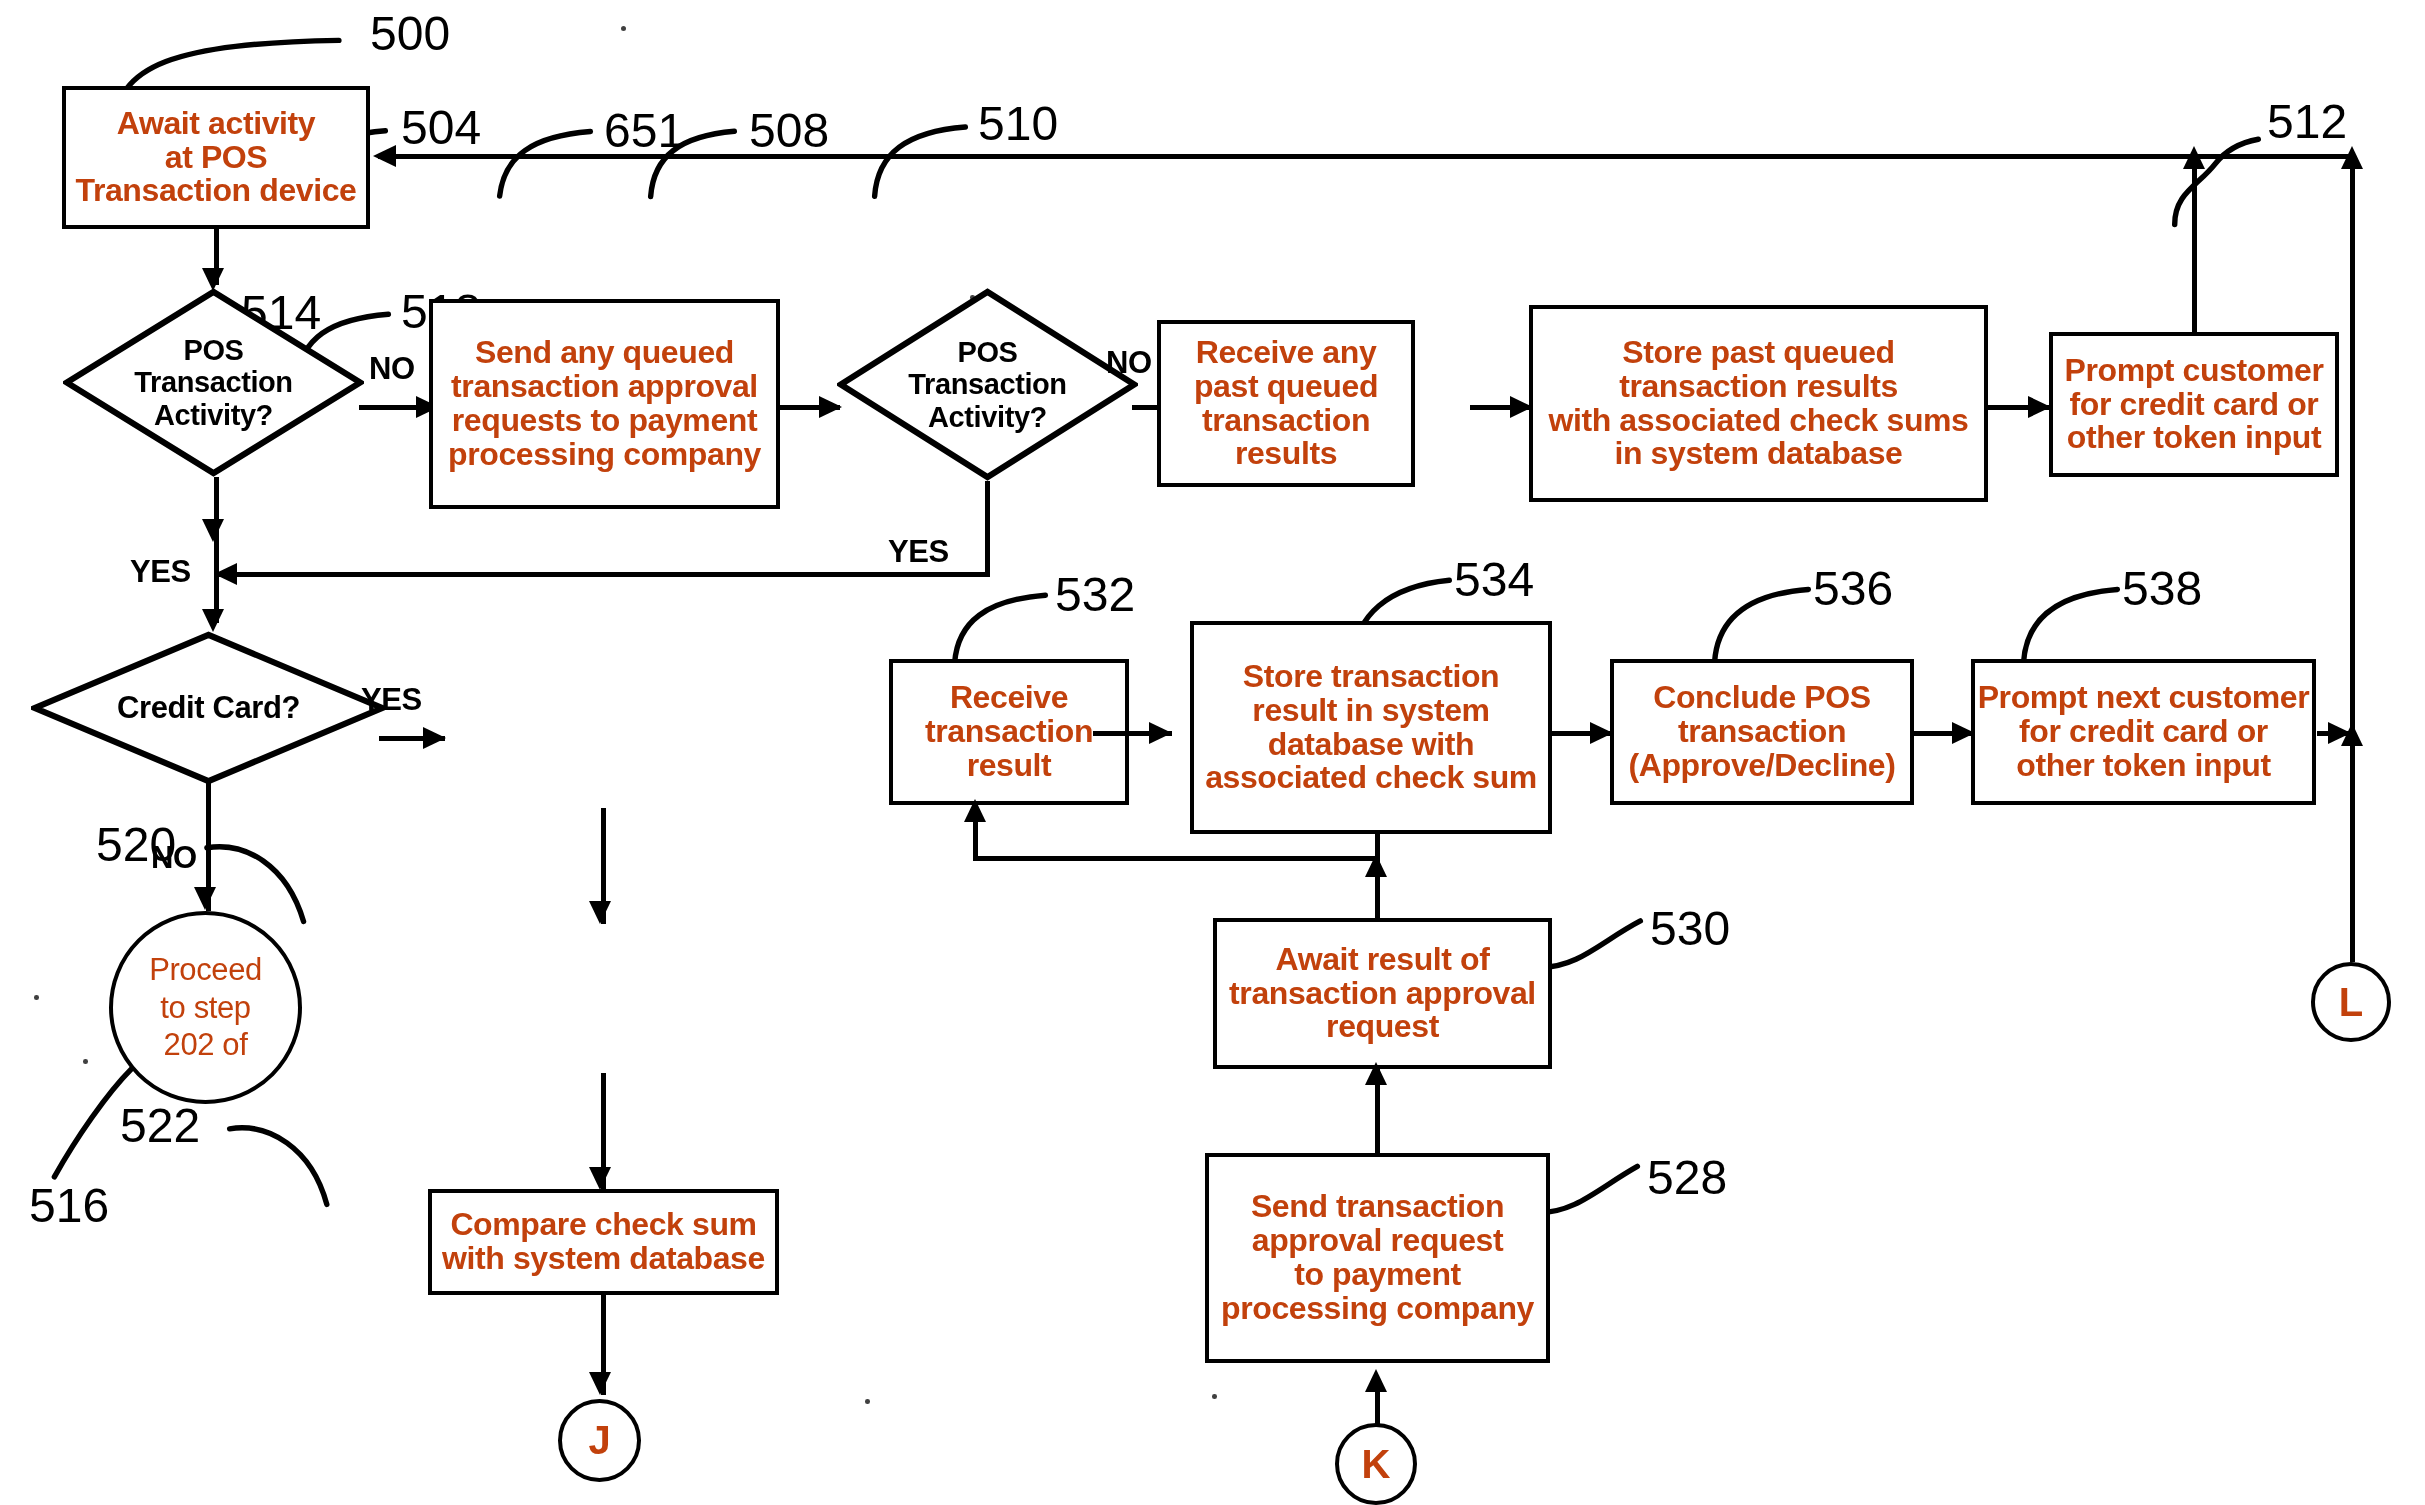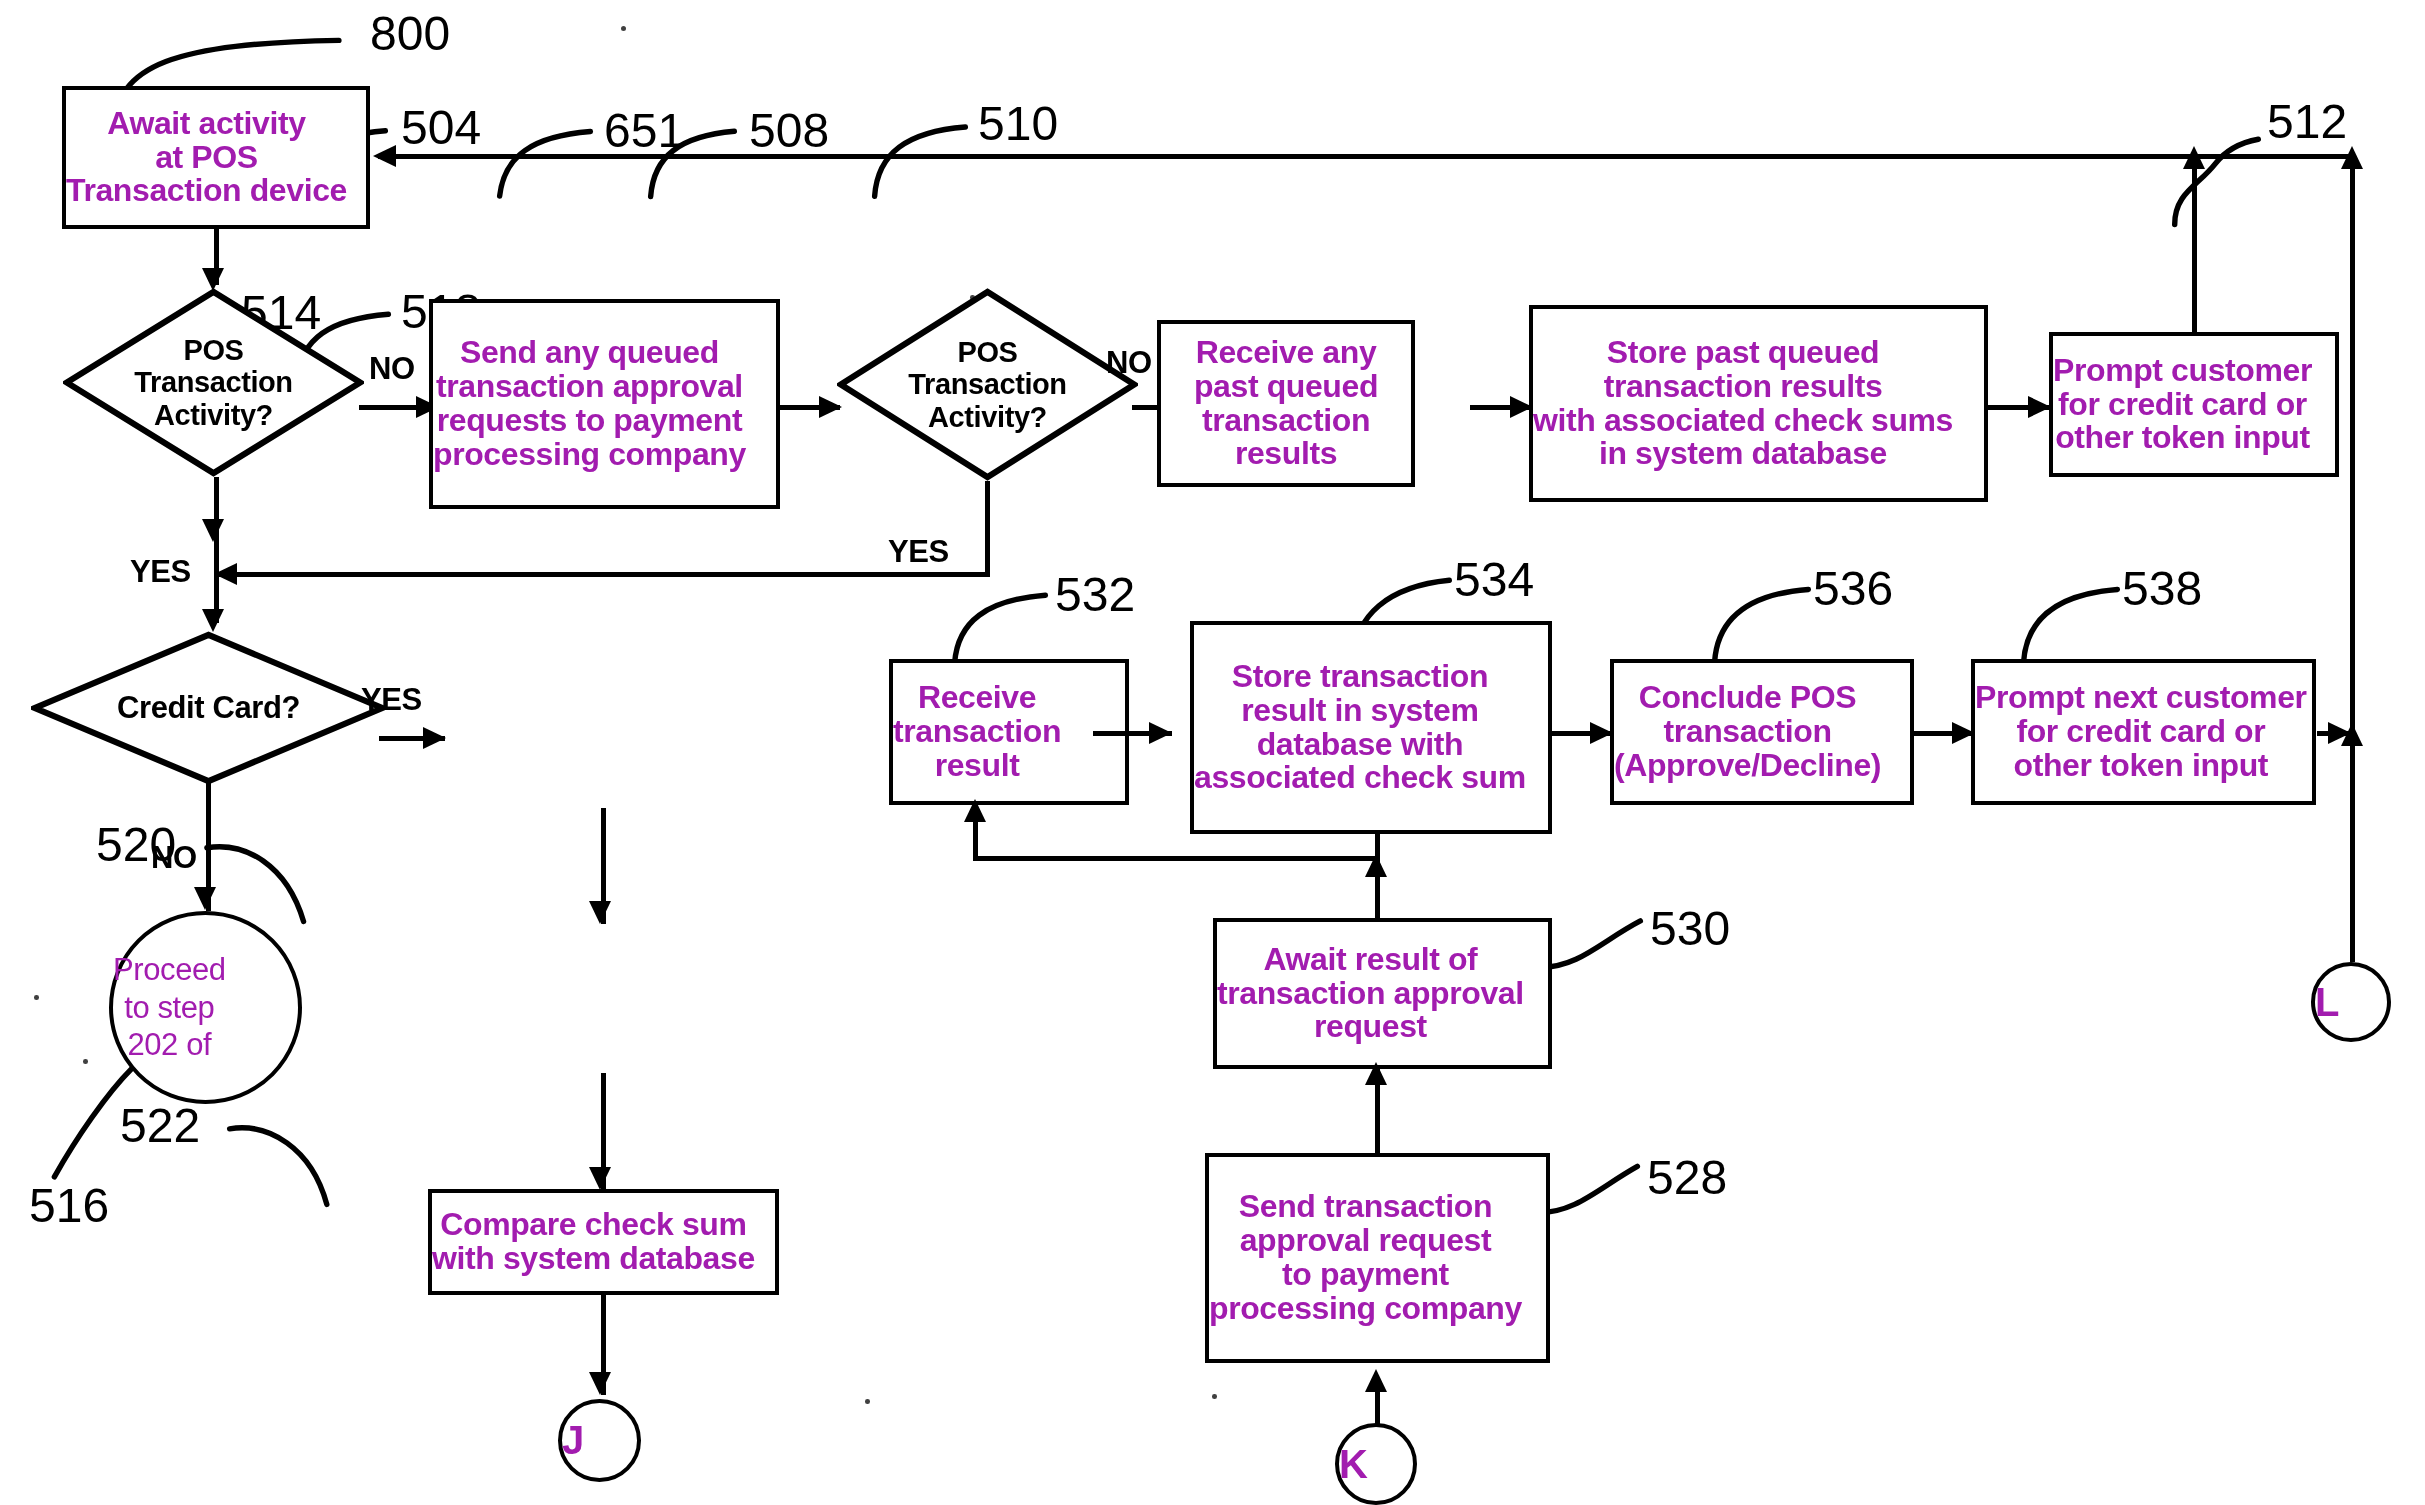--- a/index.html
+++ b/index.html
@@ -1,21 +1,21 @@
 <!DOCTYPE html>
 <html style="font-size:12.3px"><head>
 <meta charset="utf-8">
 <style>
   html,body{margin:0;padding:0;background:#fff;}
   body{font-family:"Liberation Sans", sans-serif;}
   #stage{position:relative;width:2426px;height:1506px;background:#fff;overflow:hidden;}
 
   
   .node{position:absolute;box-sizing:border-box;display:flex;align-items:center;
-        justify-content:flex-start;text-align:center;color:#a21caf;}
+        justify-content:center;text-align:center;color:#c2410c;}
   .box{border:4.6px solid #000;background:#fff;font-weight:700;line-height:1.06;
        letter-spacing:-0.4px;}
   .circle{border:4.6px solid #000;border-radius:50%;background:#fff;font-weight:400;
           line-height:1.22;letter-spacing:-0.4px;}
   .conn{border:4.6px solid #000;border-radius:50%;background:#fff;font-weight:700;}
 
   
   .diamond{position:absolute;}
   .diamond .shape{position:absolute;left:0;top:0;width:100%;height:100%;}
   .diamond .shape svg{width:100%;height:100%;display:block;}
@@ -131,21 +131,21 @@
     <svg width="103" height="85" viewBox="0 0 134 110">
       <path d="M6 106 C 10 50, 50 18, 128 12" fill="none" stroke="#000" stroke-width="7" stroke-linecap="round"></path>
     </svg>
   </div>
   <div class="leader" style="left:2019px;top:580px;">
     <svg width="103" height="85" viewBox="0 0 134 110">
       <path d="M6 106 C 10 50, 50 18, 128 12" fill="none" stroke="#000" stroke-width="7" stroke-linecap="round"></path>
     </svg>
   </div>
 
-  <div class="reflabel" style="left:370px;top:6.2px;font-size:48px;">800</div>
+  <div class="reflabel" style="left:370px;top:6.2px;font-size:48px;">500</div>
   <div class="reflabel" style="left:241px;top:123px;font-size:48px;">502</div>
   <div class="reflabel" style="left:401px;top:100px;font-size:48px;">504</div>
   <div class="reflabel" style="left:604px;top:103px;font-size:48px;">651</div>
   <div class="reflabel" style="left:749px;top:103px;font-size:48px;">508</div>
   <div class="reflabel" style="left:978px;top:96px;font-size:48px;">510</div>
   <div class="reflabel" style="left:2267px;top:94px;font-size:48px;">512</div>
   <div class="reflabel" style="left:241px;top:285px;font-size:48px;">514</div>
   <div class="reflabel" style="left:29px;top:1178px;font-size:48px;">516</div>
   <div class="reflabel" style="left:401px;top:284px;font-size:48px;">518</div>
   <div class="reflabel" style="left:96px;top:817px;font-size:48px;">520</div>

